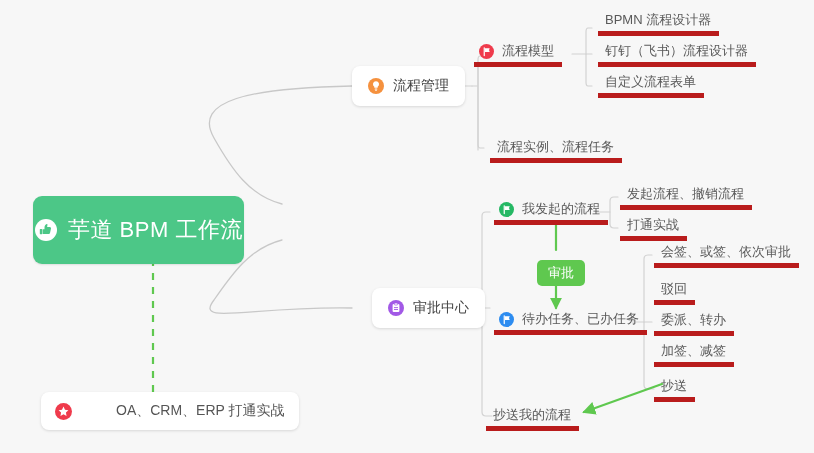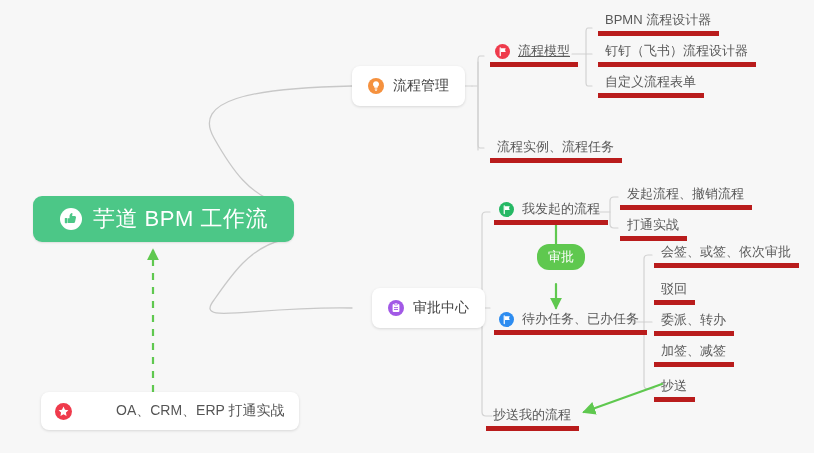--- a/index.html
+++ b/index.html
@@ -35,22 +35,22 @@
     display: flex;
     align-items: center;
   }
 
   
   .root {
     background: #4cc787;
     border-radius: 9px;
     color: #ffffff;
     font-size: 22px;
-    padding: 0 26px;
-    height: 46px;
+    padding: 0 1px;
+    height: 68px;
     box-shadow: 0 1px 2px rgba(0,0,0,0.10);
   }
   .root .label { margin-left: 10px; letter-spacing: 0.5px; }
 
   
   .card {
     background: #ffffff;
     border-radius: 8px;
     height: 36px;
     padding: 0 14px;
@@ -171,21 +171,21 @@
       <svg width="16" height="16" viewBox="0 0 16 16">
         <circle cx="8" cy="8" r="8" fill="#f5913e"></circle>
         <path d="M8 3.2a3 3 0 0 0-1.7 5.5v1.1h3.4V8.7A3 3 0 0 0 8 3.2z" fill="#ffffff"></path>
         <rect x="6.6" y="10.4" width="2.8" height="1" rx="0.5" fill="#ffffff"></rect>
         <rect x="7" y="11.8" width="2" height="0.9" rx="0.45" fill="#ffffff"></rect>
       </svg>
     </span>
     <span class="label">流程管理</span>
   </div>
 
-  <div class="node txt icon-node" style="left:490px; top:40px;text-decoration:underline;">
+  <div class="node txt icon-node" style="left:474px; top:40px;">
     <span class="ico">
       <svg width="15" height="15" viewBox="0 0 16 16">
         <circle cx="8" cy="8" r="8" fill="#ef3b4c"></circle>
         <path d="M5.6 4.1v8.2" stroke="#ffffff" stroke-width="1.3" stroke-linecap="round" fill="none"></path>
         <path d="M6.3 4.6h4.6c.4 0 .6.3.4.6l-.8 1.3.8 1.3c.2.3 0 .6-.4.6H6.3z" fill="#ffffff"></path>
       </svg>
     </span>
     <span class="label">流程模型</span>
   </div>
 
@@ -227,21 +227,21 @@
     <span class="label">我发起的流程</span>
   </div>
 
   <div class="node txt noicon" style="left:620px; top:183px;">
     <span class="label">发起流程、撤销流程</span>
   </div>
   <div class="node txt noicon" style="left:620px; top:214px;">
     <span class="label">打通实战</span>
   </div>
 
-  <div class="node tag" style="left:537px; top:244px;border-radius:12px;">
+  <div class="node tag" style="left:537px; top:260px;">
     <span class="label">审批</span>
   </div>
 
   <div class="node txt icon-node" style="left:494px; top:308px;">
     <span class="ico">
       <svg width="15" height="15" viewBox="0 0 16 16">
         <circle cx="8" cy="8" r="8" fill="#2d8cf0"></circle>
         <path d="M5.6 4.1v8.2" stroke="#ffffff" stroke-width="1.3" stroke-linecap="round" fill="none"></path>
         <path d="M6.3 4.6h4.6c.4 0 .6.3.4.6l-.8 1.3.8 1.3c.2.3 0 .6-.4.6H6.3z" fill="#ffffff"></path>
       </svg>

